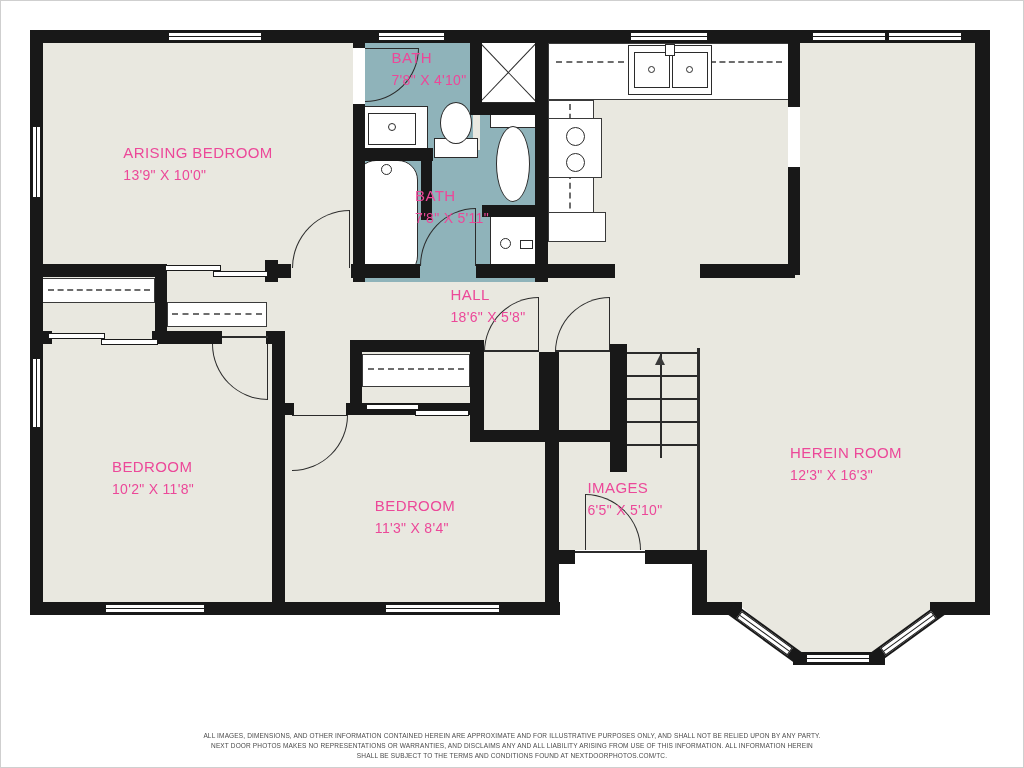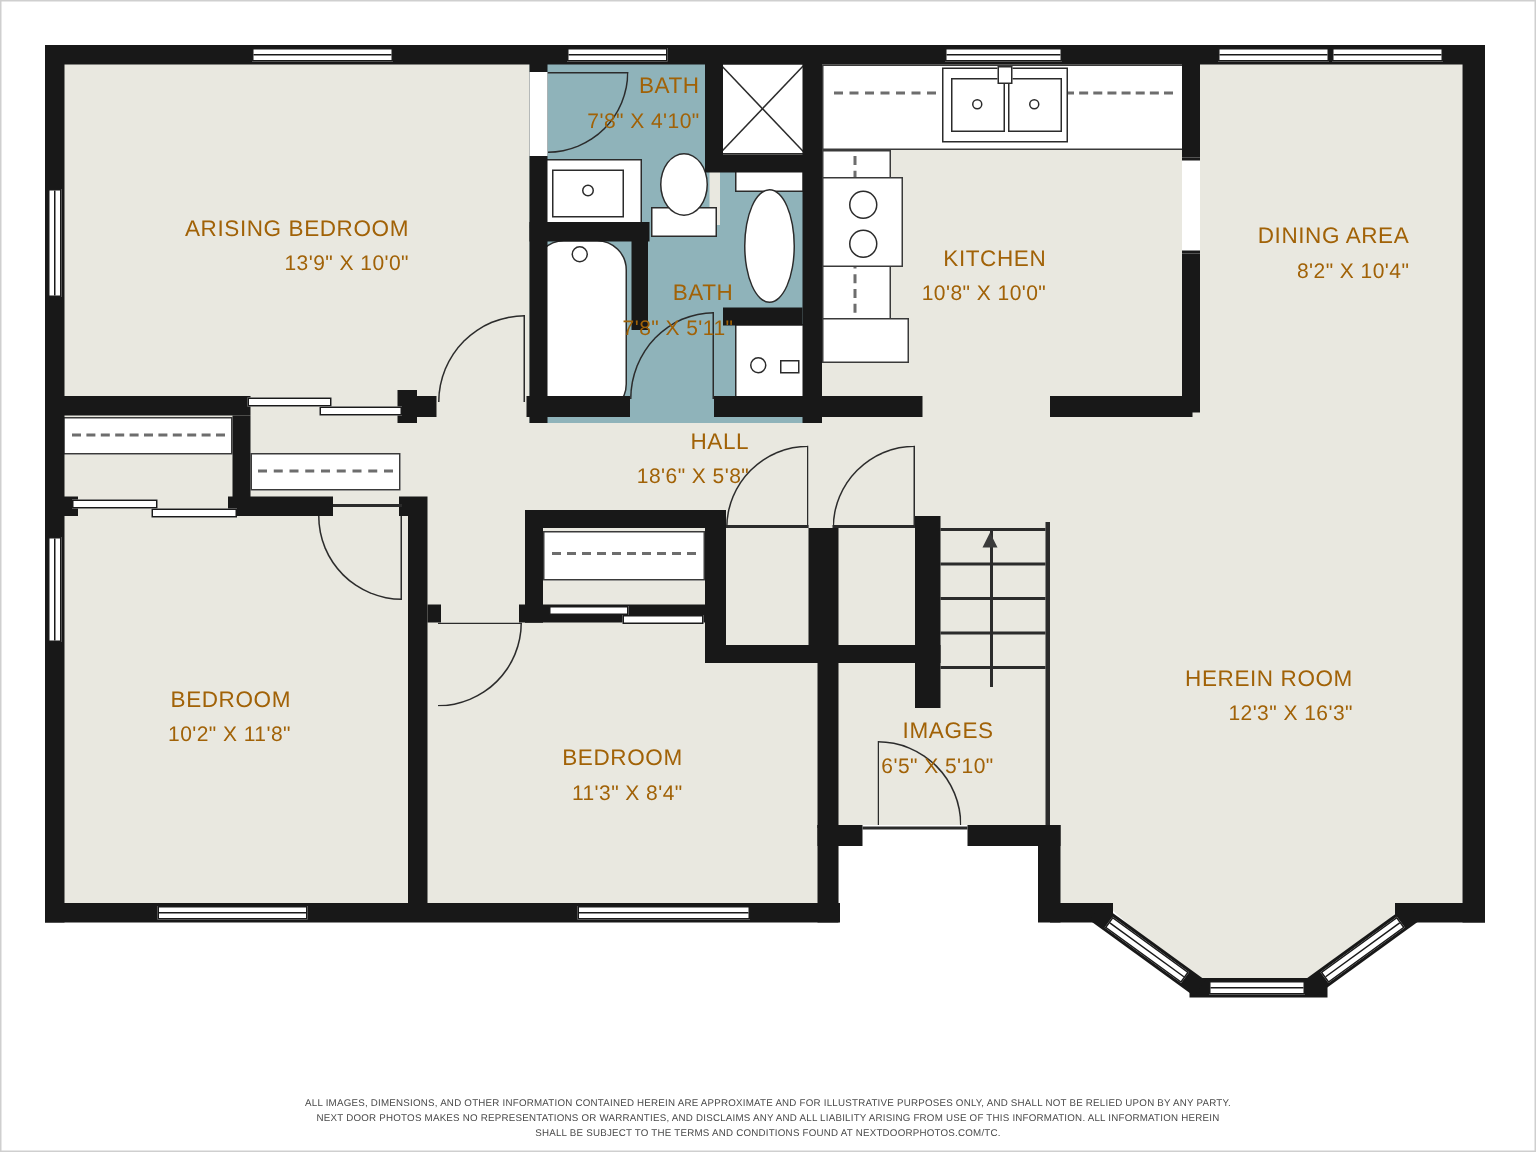--- a/index.html
+++ b/index.html
@@ -13,21 +13,21 @@
   .wnh{background-image:linear-gradient(#1a1a1a,#1a1a1a);background-size:100% 1px;background-position:0 50%;background-repeat:no-repeat;}
   .wnv{background-image:linear-gradient(#1a1a1a,#1a1a1a);background-size:1px 100%;background-position:50% 0;background-repeat:no-repeat;}
   .fx{position:absolute;background:#fff;border:1.5px solid #2b2b2b;box-sizing:border-box;}
   .ct{position:absolute;background:#fff;border:1px solid #3a3a3a;box-sizing:border-box;}
   .crc{position:absolute;background:#fff;border:1.5px solid #2b2b2b;border-radius:50%;box-sizing:border-box;}
   .arc{position:absolute;box-sizing:border-box;border:0 solid #2b2b2b;background:transparent;}
   .tln{position:absolute;background:#2b2b2b;}
   .dsh-h{position:absolute;border-top:2px dashed #6d6d6d;}
   .dsh-v{position:absolute;border-left:2px dashed #6d6d6d;}
   .sl{position:absolute;background:#fff;border:1px solid #1a1a1a;box-sizing:border-box;}
-  .lbl{position:absolute;transform:translate(-50%,-50%);text-align:right;color:#a16207;white-space:nowrap;line-height:1.5;}
+  .lbl{position:absolute;transform:translate(-50%,-50%);text-align:left;color:#ec4899;white-space:nowrap;line-height:1.5;}
   .lbl .nm{font-size:15px;letter-spacing:.4px;}
   .lbl .dm{font-size:14px;letter-spacing:.3px;}
   .arrow-up{position:absolute;width:0;height:0;border-left:5px solid transparent;border-right:5px solid transparent;border-bottom:10px solid #3a3a3a;}
   .disc{position:absolute;left:0;right:0;top:731px;text-align:center;font-size:6.5px;color:#4a4a4a;line-height:1.55;letter-spacing:.15px;}
 </style>
 </head>
 <body>
 
 <div class="page">
 
@@ -173,29 +173,21 @@
     <div class="dm">13'9" X 10'0"</div>
   </div>
   <div class="lbl" style="left:429px;top:69px">
     <div class="nm">BATH</div>
     <div class="dm">7'8" X 4'10"</div>
   </div>
   <div class="lbl" style="left:452px;top:207px">
     <div class="nm">BATH</div>
     <div class="dm">7'8" X 5'11"</div>
   </div>
-  <div class="lbl" style="left:656px;top:184px">
-    <div class="nm">KITCHEN</div>
-    <div class="dm">10'8" X 10'0"</div>
-  </div>
-  <div class="lbl" style="left:889px;top:169px">
-    <div class="nm">DINING AREA</div>
-    <div class="dm">8'2" X 10'4"</div>
-  </div>
-  <div class="lbl" style="left:462px;top:306px">
+  <div class="lbl" style="left:488px;top:306px">
     <div class="nm">HALL</div>
     <div class="dm">18'6" X 5'8"</div>
   </div>
   <div class="lbl" style="left:153px;top:478px">
     <div class="nm">BEDROOM</div>
     <div class="dm">10'2" X 11'8"</div>
   </div>
   <div class="lbl" style="left:415px;top:517px">
     <div class="nm">BEDROOM</div>
     <div class="dm">11'3" X 8'4"</div>

